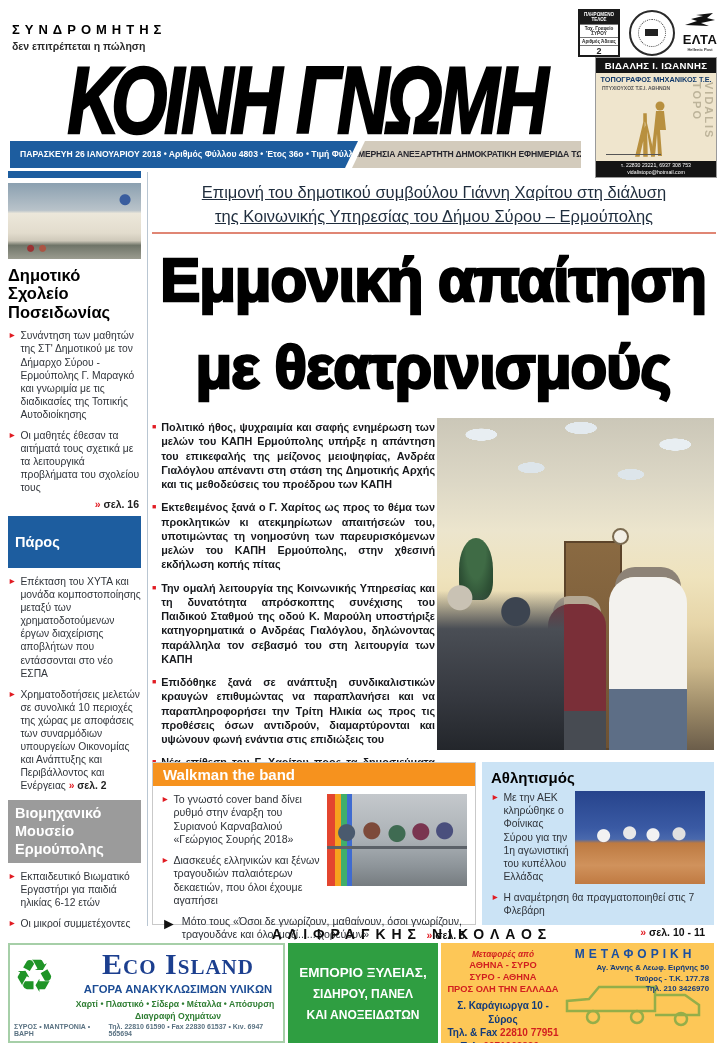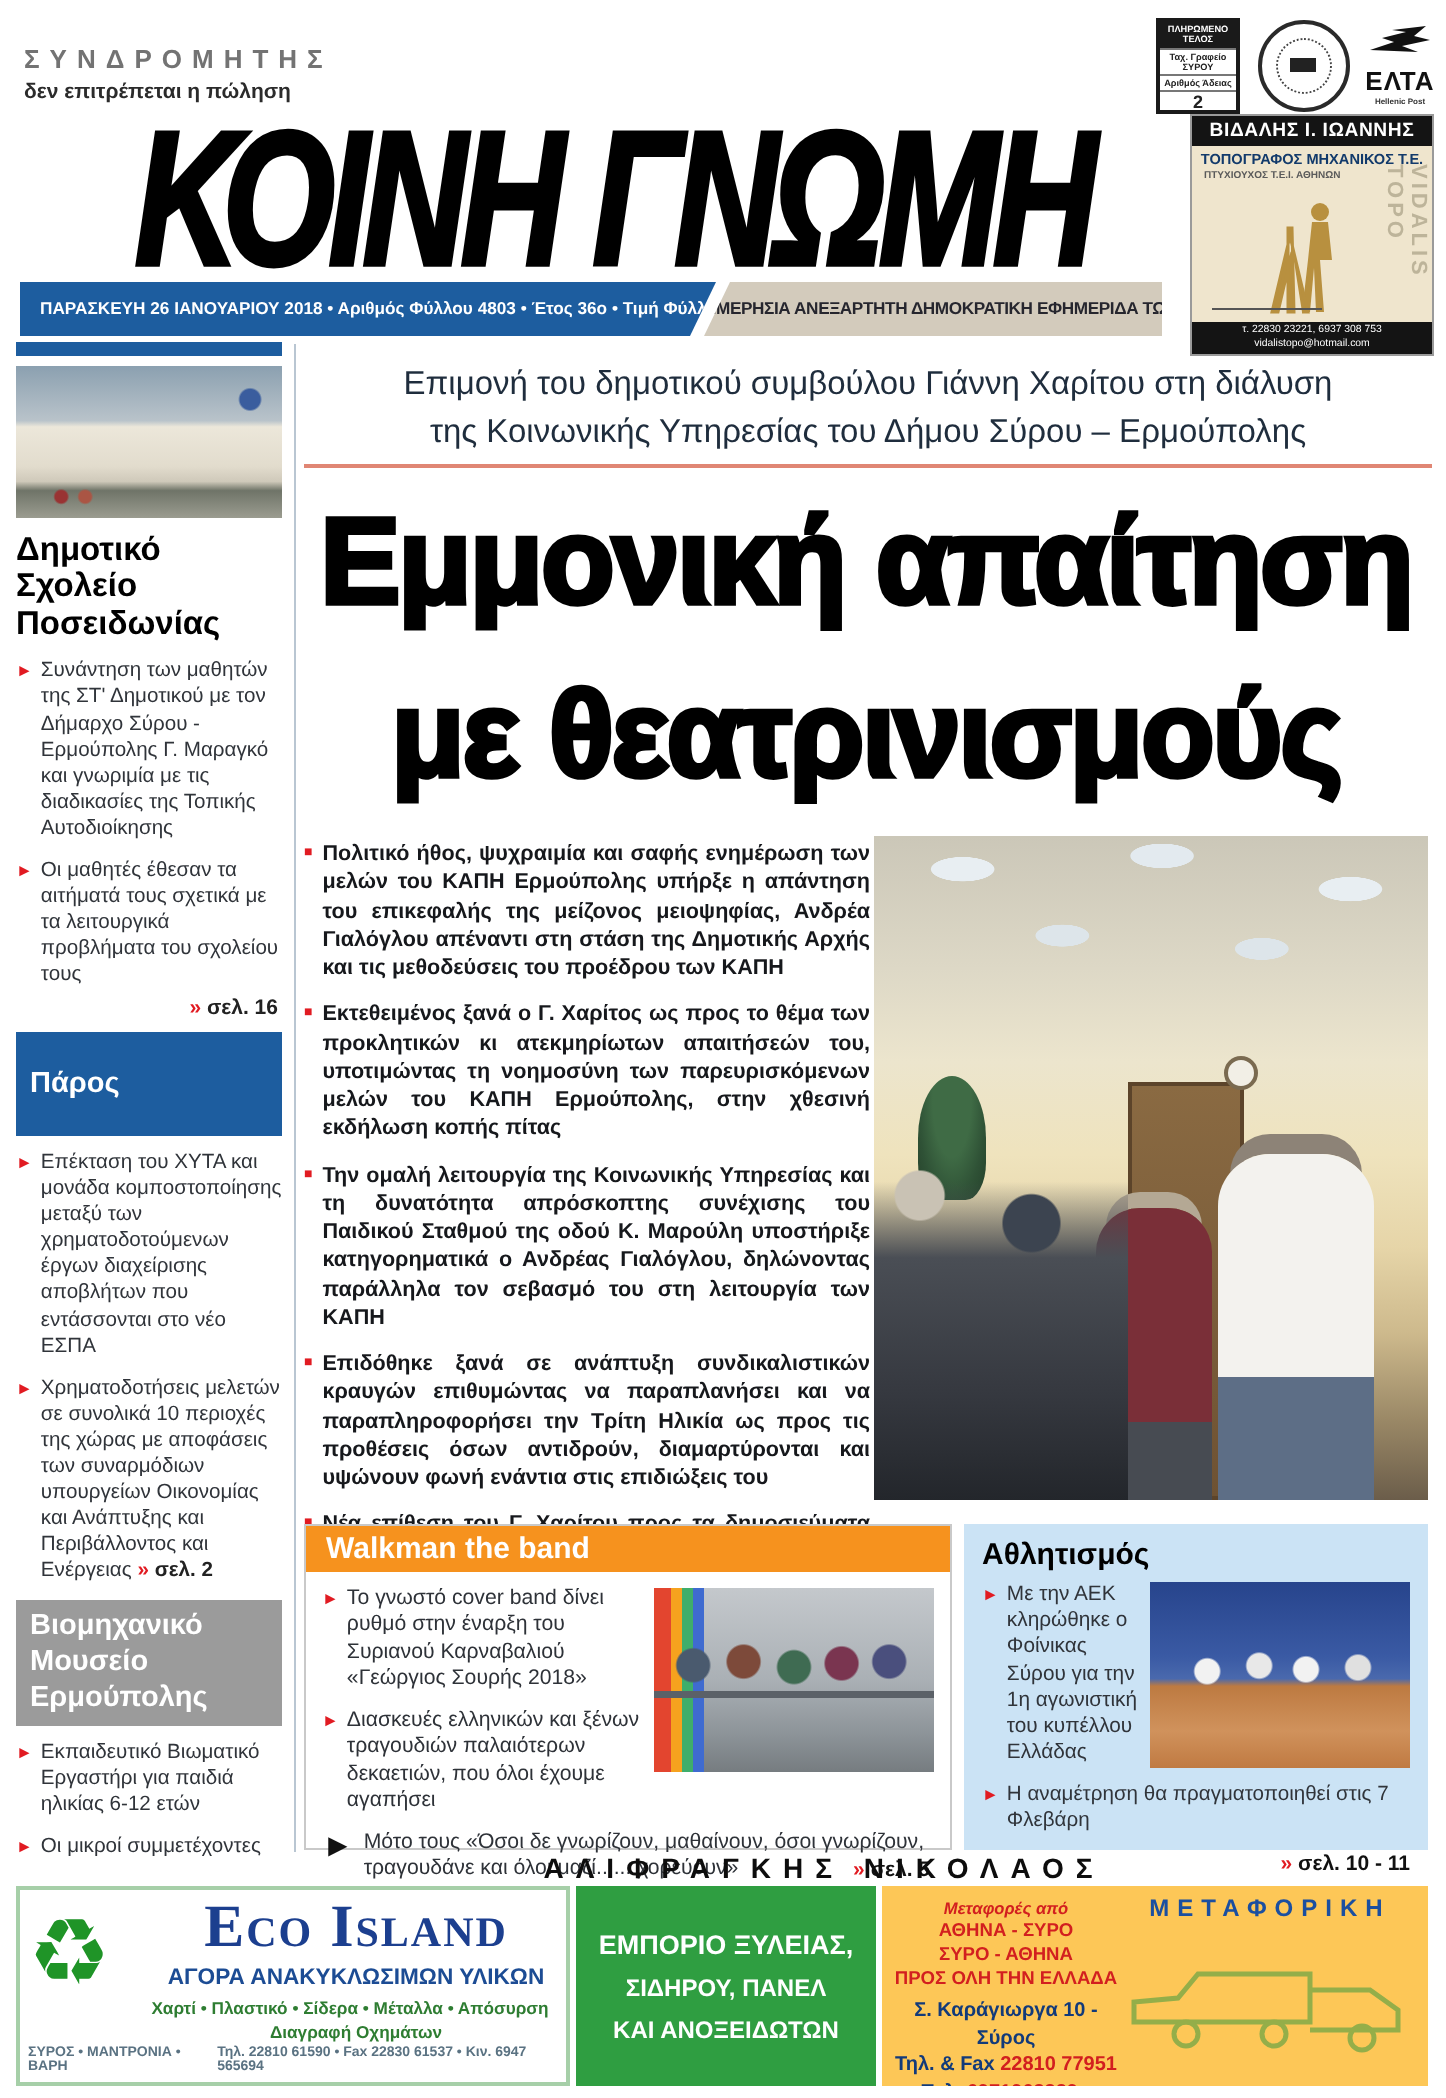--- a/index.html
+++ b/index.html
@@ -1,20 +1,20 @@
 <!DOCTYPE html>
 <html><head>
 <meta charset="utf-8">
 <style>
   html,body{margin:0;padding:0;background:#fff;}
   #page{position:relative;width:723px;height:1049px;background:#fff;overflow:hidden;
         font-family:"Liberation Sans","DejaVu Sans",sans-serif;color:#111;}
 
   
-  .subs1{position:absolute;left:12px;top:22px;font-size:13px;font-weight:bold;letter-spacing:5px;color:#737373;}
+  .subs1{position:absolute;left:12px;top:22px;font-size:13px;font-weight:bold;letter-spacing:5px;color:#000000;}
   .subs2{position:absolute;left:12px;top:40px;font-size:10.5px;font-weight:bold;color:#2b2b2b;}
   .masthead{position:absolute;left:24px;top:46px;width:565px;text-align:center;
     font-family:"Liberation Sans",sans-serif;font-style:italic;font-weight:bold;
     font-size:72px;letter-spacing:-3px;color:#000;transform:scaleY(1.32);transform-origin:top center;
     -webkit-text-stroke:2px #000;white-space:nowrap;}
   .dateblue{position:absolute;left:10px;top:141px;width:348px;height:27px;background:#1d5d9f;
     clip-path:polygon(0 0,100% 0,calc(100% - 13px) 100%,0 100%);color:#fff;font-weight:bold;
     font-size:8.6px;line-height:27px;padding-left:10px;box-sizing:border-box;white-space:nowrap;}
   .datetan{position:absolute;left:352px;top:141px;width:229px;height:27px;background:#d3cbbc;
     clip-path:polygon(13px 0,100% 0,100% 100%,0 100%);color:#26262e;font-weight:bold;
@@ -58,21 +58,21 @@
   .si .st{font-size:10.3px;line-height:1.27;color:#30343a;font-weight:500;}
   .pref{font-size:10.5px;font-weight:bold;color:#222;text-align:right;margin:-4px 2px 6px 0;}
   .arr{color:#e11b22;font-weight:bold;}
   .shdr-blue{background:#1d5d9f;color:#fff;font-weight:bold;font-size:14.5px;padding:18px 7px;margin:2px 0 7px 0;}
   .shdr-grey{background:#9b9b9b;color:#fff;font-weight:bold;font-size:14.5px;line-height:1.25;padding:4px 7px;margin:2px 0 7px 0;}
   .prefin{font-weight:bold;color:#222;white-space:nowrap;}
   .vline{position:absolute;left:147px;top:172px;width:1px;height:754px;background:#b9c6d2;}
 
   
   .kicker{position:absolute;left:152px;top:181px;width:564px;text-align:center;
-    font-size:16.5px;line-height:1.45;color:#1f2d3d;font-weight:500;}
+    font-size:16.5px;line-height:1.45;color:#1f2d3d;font-weight:500;text-decoration:underline;}
   .krule{position:absolute;left:152px;top:232px;width:564px;height:2px;background:#e08674;}
   .headline{position:absolute;left:146px;top:237px;width:574px;text-align:center;
     font-size:60px;font-weight:bold;line-height:1.42;color:#000;-webkit-text-stroke:2.6px #000;
     letter-spacing:-1px;transform:scaleY(1.02);transform-origin:top center;}
   .lead-bullets{position:absolute;left:152px;top:420px;width:283px;}
   .lb{display:flex;gap:5px;margin-bottom:9px;}
   .lb .sq{color:#e11b22;font-size:7px;line-height:1.9;flex:0 0 auto;}
   .lb .lt{font-size:10.8px;line-height:1.32;font-weight:bold;color:#16181c;text-align:justify;}
   .lead-photo{position:absolute;left:437px;top:418px;width:277px;height:332px;overflow:hidden;background:
     radial-gradient(ellipse 26px 10px at 16% 5%, #e8eef2 0 60%, transparent 62%),
@@ -373,16 +373,21 @@
       <div class="hm-r2">ΣΥΡΟ - ΑΘΗΝΑ</div>
       <div class="hm-r2">ΠΡΟΣ ΟΛΗ ΤΗΝ ΕΛΛΑΔΑ</div>
       <div class="hm-a">
         <div>Σ. Καράγιωργα 10 - Σύρος</div>
         <div><span>Τηλ. &amp; Fax </span><span class="red">22810 77951</span></div>
         <div><span>Τηλ. </span><span class="red">6971963329 • 6947565694</span></div>
       </div>
     </div>
     <div class="hm-right">
       <div class="hm-b1">ΜΕΤΑΦΟΡΙΚΗ</div>
+      <div class="hm-addr">
+        <div>Αγ. Άννης &amp; Λεωφ. Ειρήνης 50</div>
+        <div>Ταύρος - Τ.Κ. 177.78</div>
+        <div><span>Τηλ. </span><span class="red">210 3426970</span></div>
+      </div>
     </div>
   </div>
 
 </div>
 
 </body></html>

